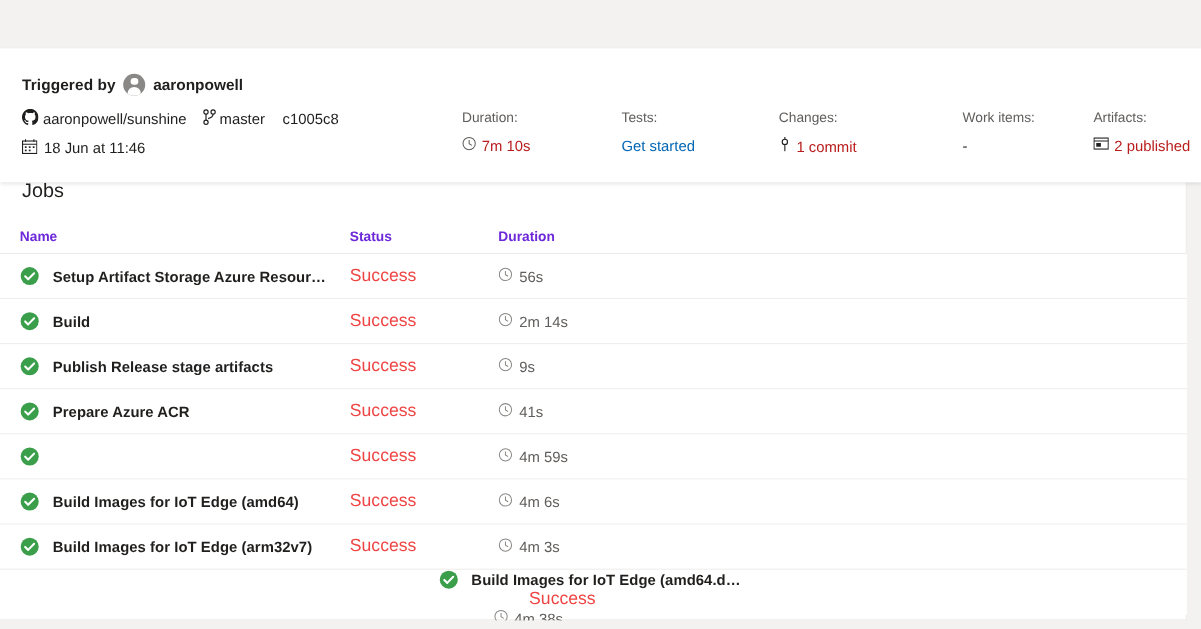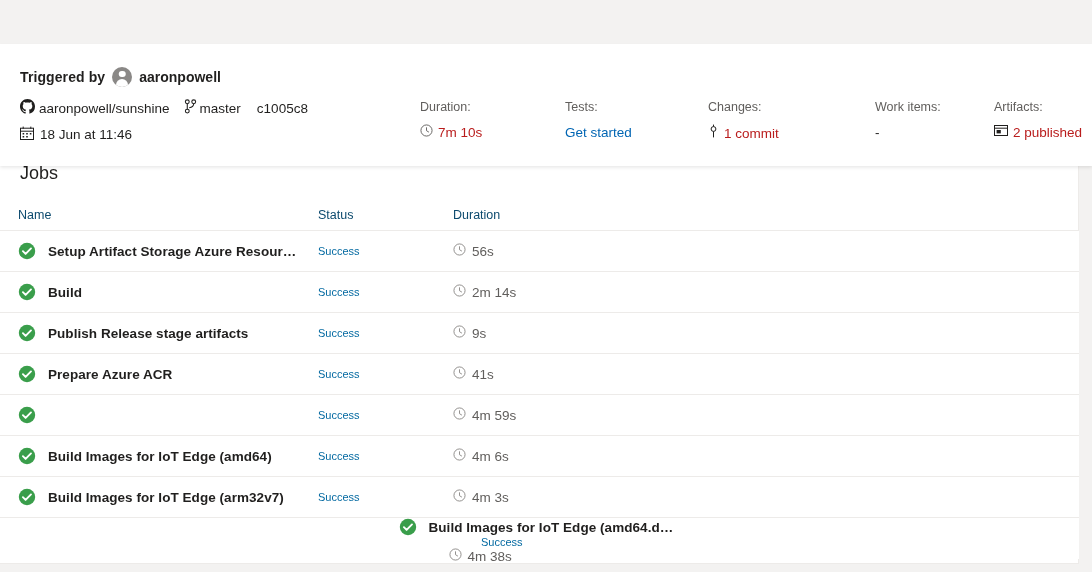--- a/index.html
+++ b/index.html
@@ -174,22 +174,22 @@
 
   .thead {
     display: flex;
     align-items: center;
     height: 31px;
     padding-left: 18px;
     border-bottom: 1px solid #edebe9;
   }
   .th {
     font-size: 12.5px;
-    color: #0c4a6e;
-    font-weight: 400;
+    color: #6d28d9;
+    font-weight: 700;
   }
 
   .col-name     { width: 300px; }
   .col-status   { width: 135px; }
   .col-duration { width: 200px; }
 
   .trow {
     display: flex;
     align-items: center;
     height: 41px;
@@ -215,22 +215,22 @@
   .job-name {
     font-size: 13.5px;
     font-weight: 600;
     color: #201f1e;
     white-space: nowrap;
     overflow: hidden;
     letter-spacing: 0.05px;
   }
   .cell-status {
     width: 135px;
-    font-size: 11px;
-    color: #0369a1;
+    font-size: 16px;
+    color: #ef4444;
   }
   .cell-duration {
     width: 200px;
     display: flex;
     align-items: center;
     font-size: 13.5px;
     color: #605e5c;
   }
   .cell-duration .clock { margin-right: 6px; display: block; flex: none; }
 

